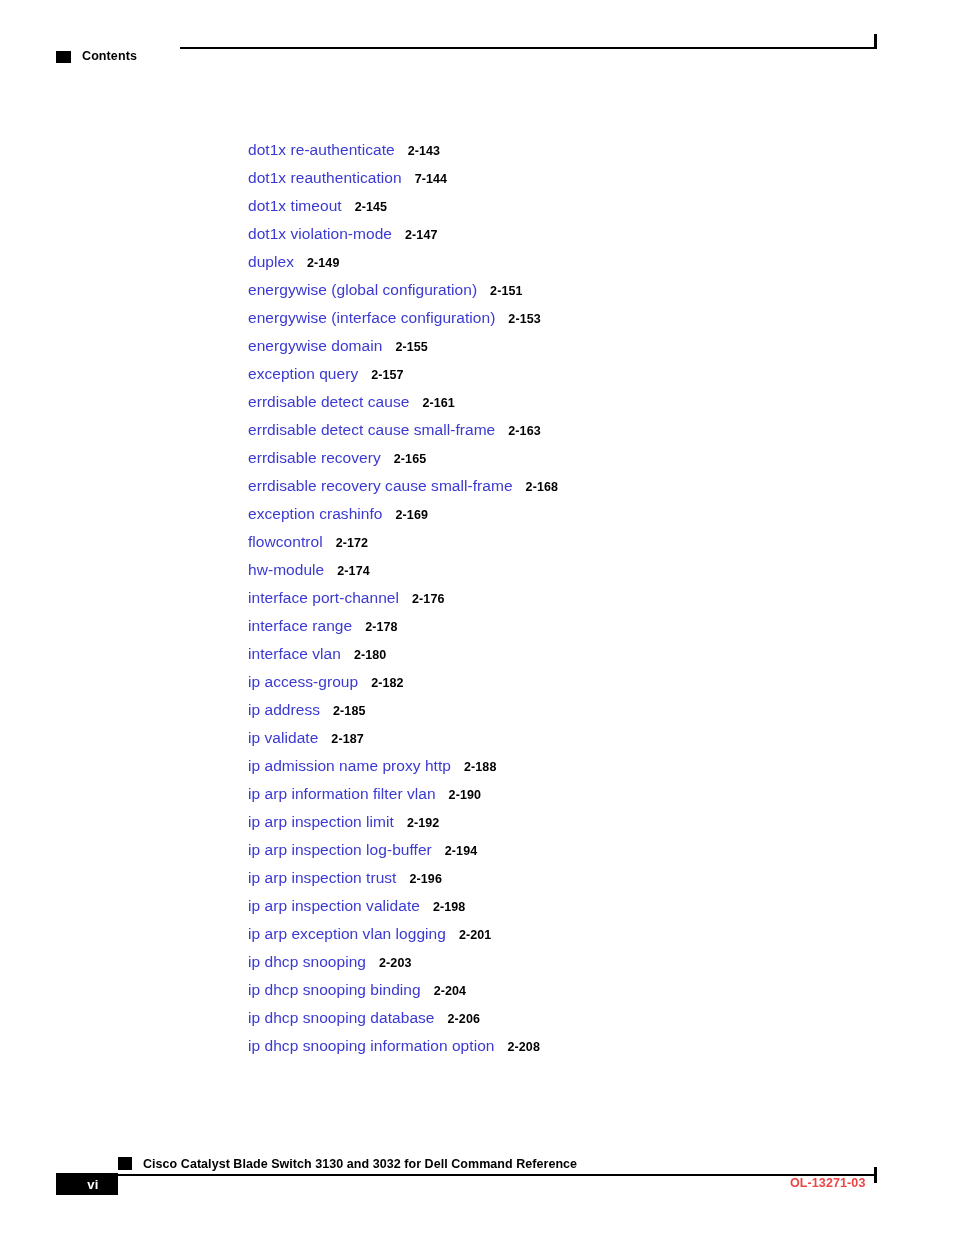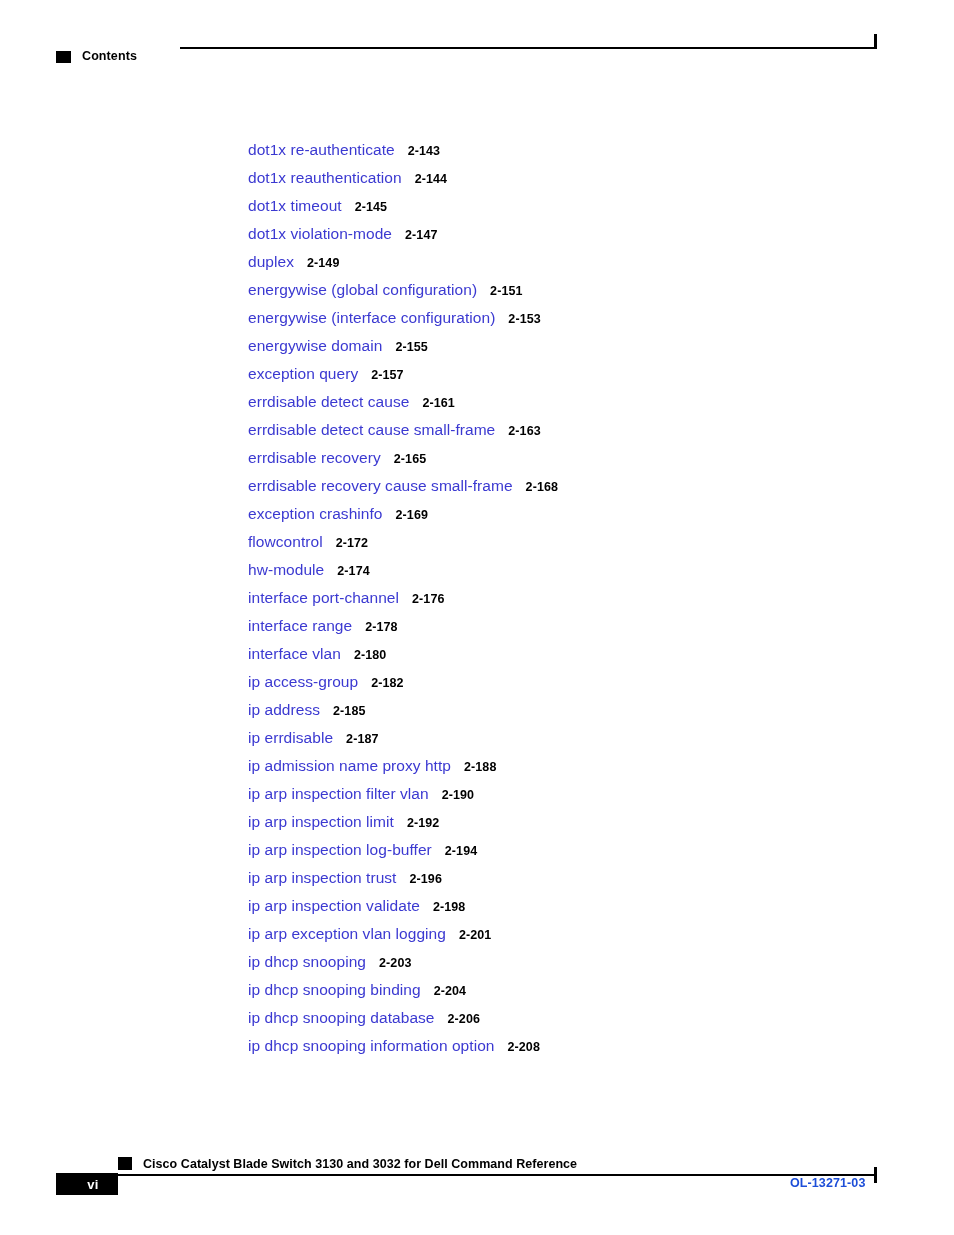--- a/index.html
+++ b/index.html
@@ -146,62 +146,62 @@
     color: #000000;
     letter-spacing: 0.05px;
     white-space: nowrap;
   }
   .footer-docid {
     position: absolute;
     left: 790px;
     top: 1176px;
     font-size: 12.5px;
     font-weight: bold;
-    color: #1d4ed8;
+    color: #ef4444;
     letter-spacing: 0.1px;
     white-space: nowrap;
   }
 </style>
 </head>
 <body>
 
 <div class="page">
 
   <div class="header">
     <div class="header-square"></div>
     <div class="header-title">Contents</div>
     <div class="header-rule"></div>
     <div class="header-tick"></div>
   </div>
 
   <div class="toc">
       <div class="toc-entry"><span class="toc-label">dot1x re-authenticate</span><span class="toc-gap"></span><span class="toc-page">2-143</span></div>
-      <div class="toc-entry"><span class="toc-label">dot1x reauthentication</span><span class="toc-gap"></span><span class="toc-page">2-144</span></div>
+      <div class="toc-entry"><span class="toc-label">dot1x reauthentication</span><span class="toc-gap"></span><span class="toc-page">7-144</span></div>
       <div class="toc-entry"><span class="toc-label">dot1x timeout</span><span class="toc-gap"></span><span class="toc-page">2-145</span></div>
       <div class="toc-entry"><span class="toc-label">dot1x violation-mode</span><span class="toc-gap"></span><span class="toc-page">2-147</span></div>
       <div class="toc-entry"><span class="toc-label">duplex</span><span class="toc-gap"></span><span class="toc-page">2-149</span></div>
       <div class="toc-entry"><span class="toc-label">energywise (global configuration)</span><span class="toc-gap"></span><span class="toc-page">2-151</span></div>
       <div class="toc-entry"><span class="toc-label">energywise (interface configuration)</span><span class="toc-gap"></span><span class="toc-page">2-153</span></div>
       <div class="toc-entry"><span class="toc-label">energywise domain</span><span class="toc-gap"></span><span class="toc-page">2-155</span></div>
       <div class="toc-entry"><span class="toc-label">exception query</span><span class="toc-gap"></span><span class="toc-page">2-157</span></div>
       <div class="toc-entry"><span class="toc-label">errdisable detect cause</span><span class="toc-gap"></span><span class="toc-page">2-161</span></div>
       <div class="toc-entry"><span class="toc-label">errdisable detect cause small-frame</span><span class="toc-gap"></span><span class="toc-page">2-163</span></div>
       <div class="toc-entry"><span class="toc-label">errdisable recovery</span><span class="toc-gap"></span><span class="toc-page">2-165</span></div>
       <div class="toc-entry"><span class="toc-label">errdisable recovery cause small-frame</span><span class="toc-gap"></span><span class="toc-page">2-168</span></div>
       <div class="toc-entry"><span class="toc-label">exception crashinfo</span><span class="toc-gap"></span><span class="toc-page">2-169</span></div>
       <div class="toc-entry"><span class="toc-label">flowcontrol</span><span class="toc-gap"></span><span class="toc-page">2-172</span></div>
       <div class="toc-entry"><span class="toc-label">hw-module</span><span class="toc-gap"></span><span class="toc-page">2-174</span></div>
       <div class="toc-entry"><span class="toc-label">interface port-channel</span><span class="toc-gap"></span><span class="toc-page">2-176</span></div>
       <div class="toc-entry"><span class="toc-label">interface range</span><span class="toc-gap"></span><span class="toc-page">2-178</span></div>
       <div class="toc-entry"><span class="toc-label">interface vlan</span><span class="toc-gap"></span><span class="toc-page">2-180</span></div>
       <div class="toc-entry"><span class="toc-label">ip access-group</span><span class="toc-gap"></span><span class="toc-page">2-182</span></div>
       <div class="toc-entry"><span class="toc-label">ip address</span><span class="toc-gap"></span><span class="toc-page">2-185</span></div>
-      <div class="toc-entry"><span class="toc-label">ip errdisable</span><span class="toc-gap"></span><span class="toc-page">2-187</span></div>
+      <div class="toc-entry"><span class="toc-label">ip validate</span><span class="toc-gap"></span><span class="toc-page">2-187</span></div>
       <div class="toc-entry"><span class="toc-label">ip admission name proxy http</span><span class="toc-gap"></span><span class="toc-page">2-188</span></div>
-      <div class="toc-entry"><span class="toc-label">ip arp inspection filter vlan</span><span class="toc-gap"></span><span class="toc-page">2-190</span></div>
+      <div class="toc-entry"><span class="toc-label">ip arp information filter vlan</span><span class="toc-gap"></span><span class="toc-page">2-190</span></div>
       <div class="toc-entry"><span class="toc-label">ip arp inspection limit</span><span class="toc-gap"></span><span class="toc-page">2-192</span></div>
       <div class="toc-entry"><span class="toc-label">ip arp inspection log-buffer</span><span class="toc-gap"></span><span class="toc-page">2-194</span></div>
       <div class="toc-entry"><span class="toc-label">ip arp inspection trust</span><span class="toc-gap"></span><span class="toc-page">2-196</span></div>
       <div class="toc-entry"><span class="toc-label">ip arp inspection validate</span><span class="toc-gap"></span><span class="toc-page">2-198</span></div>
       <div class="toc-entry"><span class="toc-label">ip arp exception vlan logging</span><span class="toc-gap"></span><span class="toc-page">2-201</span></div>
       <div class="toc-entry"><span class="toc-label">ip dhcp snooping</span><span class="toc-gap"></span><span class="toc-page">2-203</span></div>
       <div class="toc-entry"><span class="toc-label">ip dhcp snooping binding</span><span class="toc-gap"></span><span class="toc-page">2-204</span></div>
       <div class="toc-entry"><span class="toc-label">ip dhcp snooping database</span><span class="toc-gap"></span><span class="toc-page">2-206</span></div>
       <div class="toc-entry"><span class="toc-label">ip dhcp snooping information option</span><span class="toc-gap"></span><span class="toc-page">2-208</span></div>
     </div>

